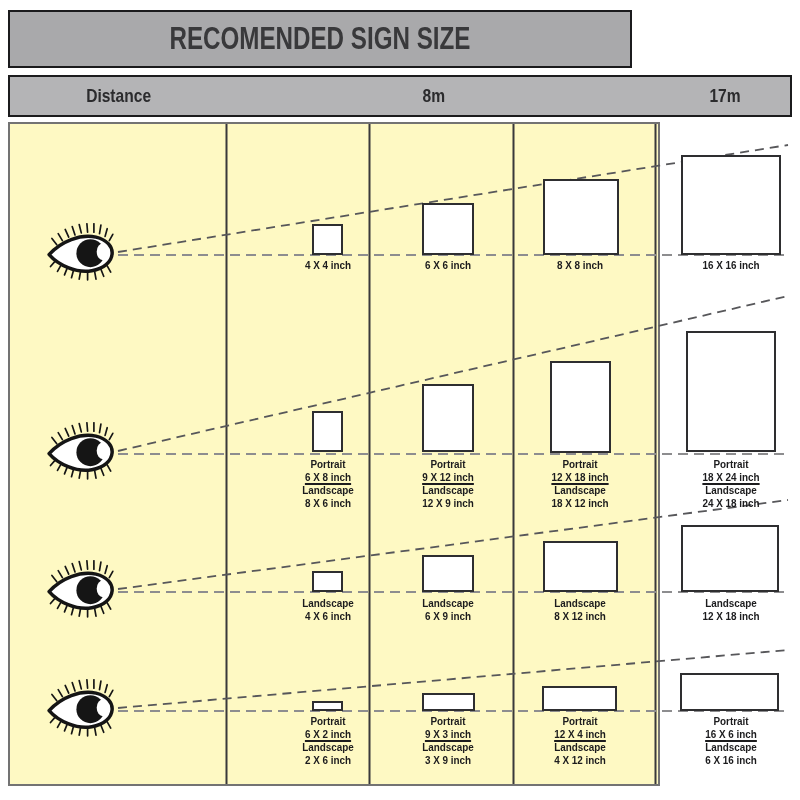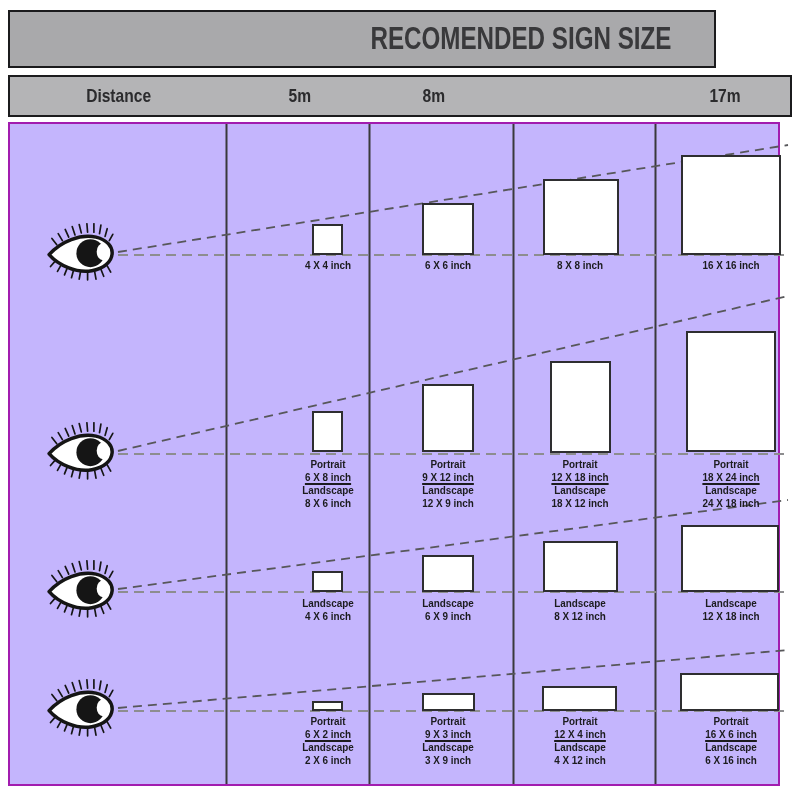--- a/index.html
+++ b/index.html
@@ -1,27 +1,27 @@
 <!DOCTYPE html>
 <html><head>
 <meta charset="utf-8">
 <style>
   html,body{margin:0;padding:0;background:#ffffff;}
   .page{position:relative;width:800px;height:800px;background:#ffffff;overflow:hidden;
         font-family:"Liberation Sans",sans-serif;}
-  .title-bar{position:absolute;left:8px;top:10px;width:708px;height:58px;box-sizing:border-box;
-        background:#a9a9ab;border:2px solid #1b1b1d;display:flex;align-items:center;justify-content:flex-end;}
+  .title-bar{position:absolute;left:8px;top:10px;width:624px;height:58px;box-sizing:border-box;
+        background:#a9a9ab;border:2px solid #1b1b1d;display:flex;align-items:center;justify-content:center;}
   .title-text{font-weight:bold;font-size:31px;color:#39393b;letter-spacing:0px;
         transform:scaleX(0.78);white-space:nowrap;}
   .header-bar{position:absolute;left:8px;top:75px;width:784px;height:42px;box-sizing:border-box;
         background:#b4b4b6;border:2px solid #1b1b1d;padding-left:8px;}
   .hcell{position:absolute;top:0;height:100%;display:flex;align-items:center;justify-content:center;}
   .hcell span{font-weight:bold;font-size:19px;color:#2b2b2d;transform:scaleX(0.82);white-space:nowrap;}
-  .board{position:absolute;left:8px;top:122px;width:772px;height:664px;box-sizing:border-box;
-        background:#c4b5fd;border:2px solid #a21caf;}
+  .board{position:absolute;left:8px;top:122px;width:652px;height:664px;box-sizing:border-box;
+        background:#fef9c3;border:2px solid #737373;}
   .lines{position:absolute;left:0;top:0;}
   .eye{position:absolute;width:70px;height:59px;}
   .sign{position:absolute;box-sizing:border-box;background:#ffffff;border:2px solid #2e2e30;}
   .lbl{position:absolute;transform:translateX(-50%) scaleX(0.9);text-align:center;
         font-weight:bold;font-size:11px;line-height:13px;color:#1c1c1e;white-space:nowrap;}
   .u{text-decoration:underline;text-underline-offset:2px;text-decoration-thickness:1.5px;}
 </style>
 </head>
 <body>
 
@@ -65,23 +65,20 @@
   </svg>
 
   <div class="title-bar">
     <span class="title-text">RECOMENDED SIGN SIZE</span>
   </div>
 
   <div class="header-bar">
     <div class="hcell" style="left:0;width:218px">
         <span>Distance</span>
       </div>
-    <div class="hcell" style="left:218px;width:143px">
-        <span>5m</span>
-      </div>
     <div class="hcell" style="left:352px;width:144px">
         <span>8m</span>
       </div>
     <div class="hcell" style="left:647px;width:137px">
         <span>17m</span>
       </div>
   </div>
 
   <div class="board">
 

